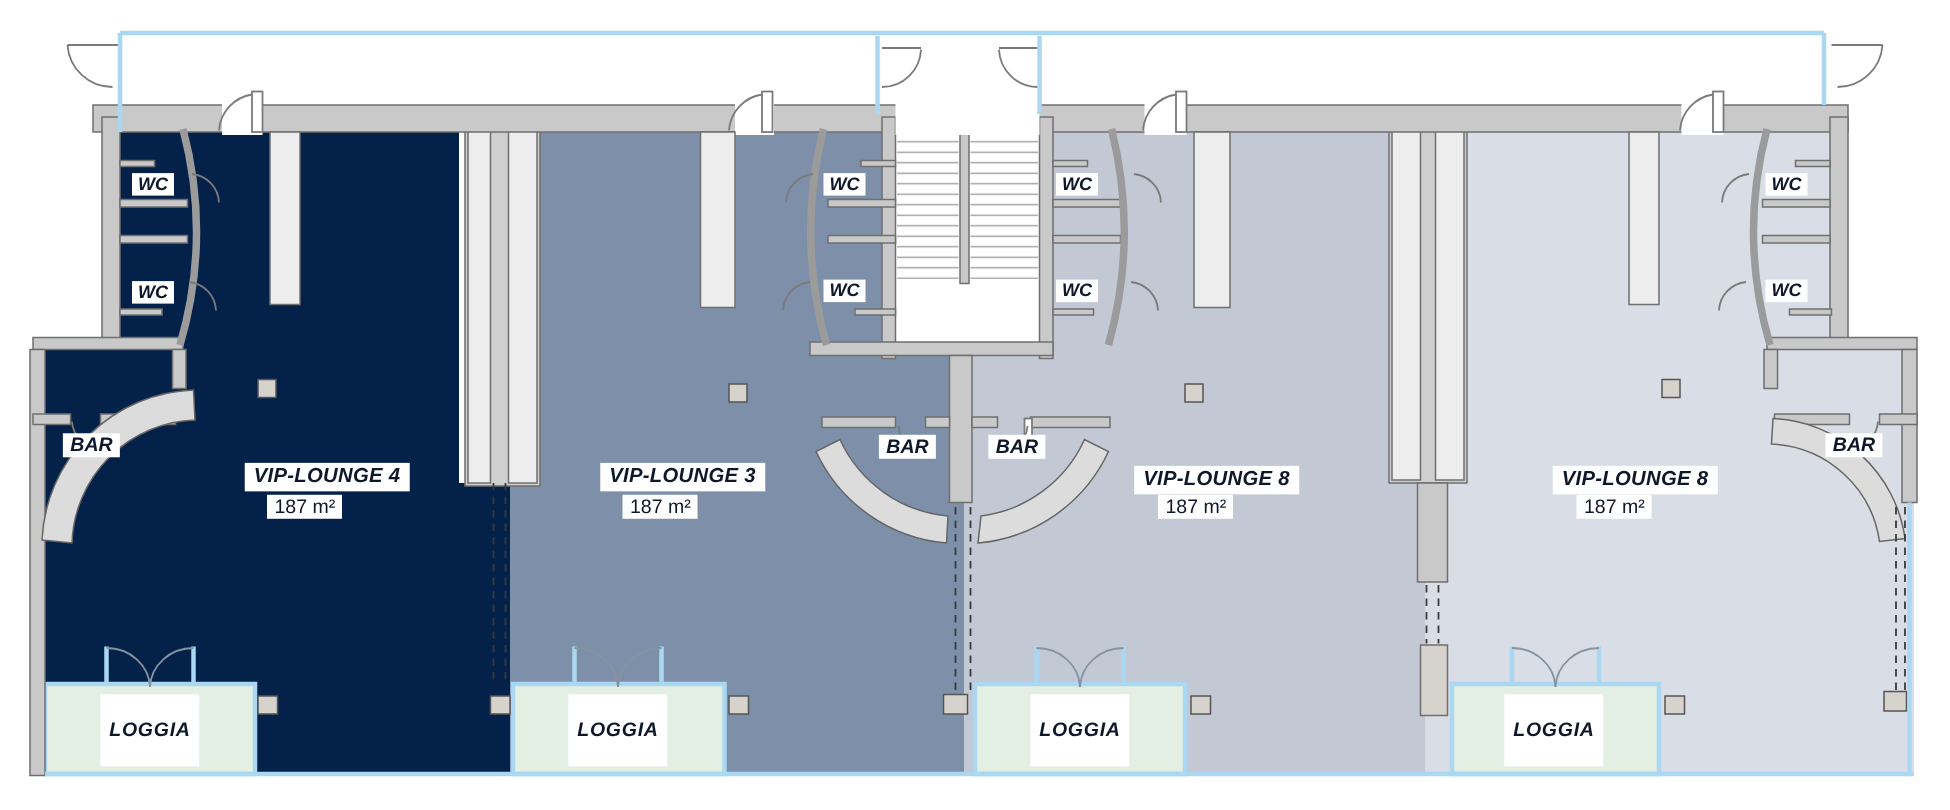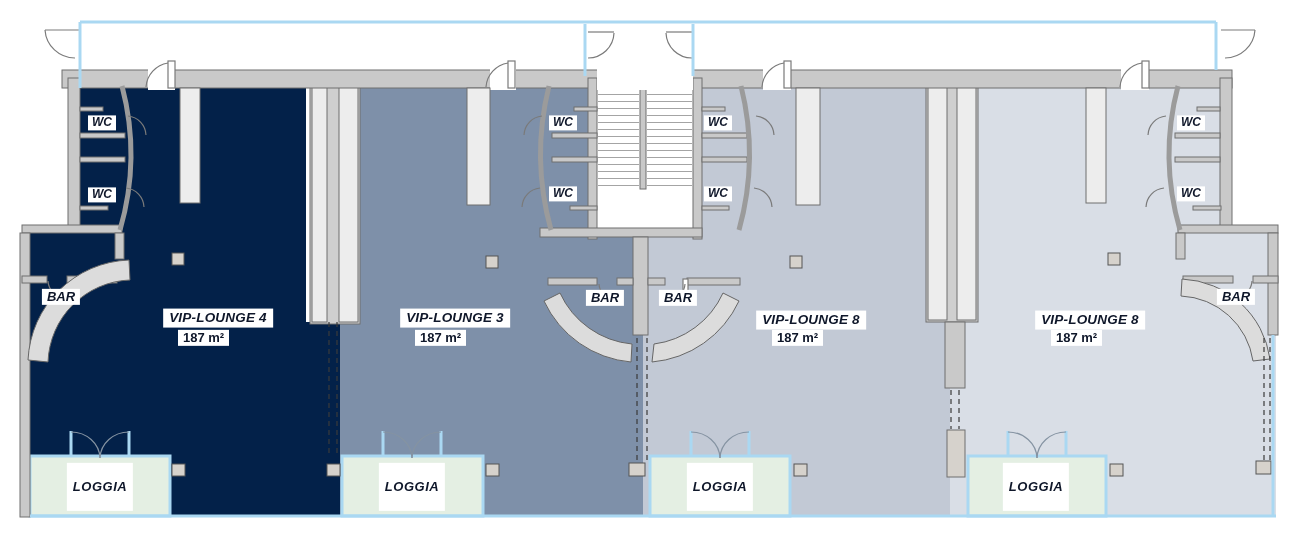--- a/index.html
+++ b/index.html
@@ -5,21 +5,21 @@
   html,body{margin:0;padding:0;background:#fff;}
   .stage{position:relative;width:1300px;height:540px;background:#fff;overflow:hidden;
          font-family:"Liberation Sans",sans-serif;}
   .stage svg{position:absolute;left:0;top:0;}
   .lbl{position:absolute;transform:translate(-50%,-50%);background:#fff;color:#0f172a;
        font-weight:bold;font-style:italic;white-space:nowrap;line-height:1.1;}
   .wc{font-size:12px;padding:1px 4px;}
   .bar{font-size:13px;padding:1px 5px;text-align:right;}
   .loggia{font-size:13px;padding:17px 6px;letter-spacing:.5px;text-align:center;}
   .name{font-size:13.5px;padding:2px 6px;letter-spacing:.2px;}
-  .area{font-size:13px;font-weight:bold;font-style:normal;padding:1px 5px;
+  .area{font-size:13px;font-weight:normal;font-style:normal;padding:1px 5px;
         transform:translate(0,-50%);}
 </style>
 </head>
 <body>
 
 <div class="stage">
 <svg width="1300" height="540" viewBox="0 0 1300 540">
   <defs>
     <pattern id="treads" width="10" height="7" patternUnits="userSpaceOnUse">
       <path d="M0,3.5 H10" stroke="#9a9a9a" stroke-width="0.9"></path>

